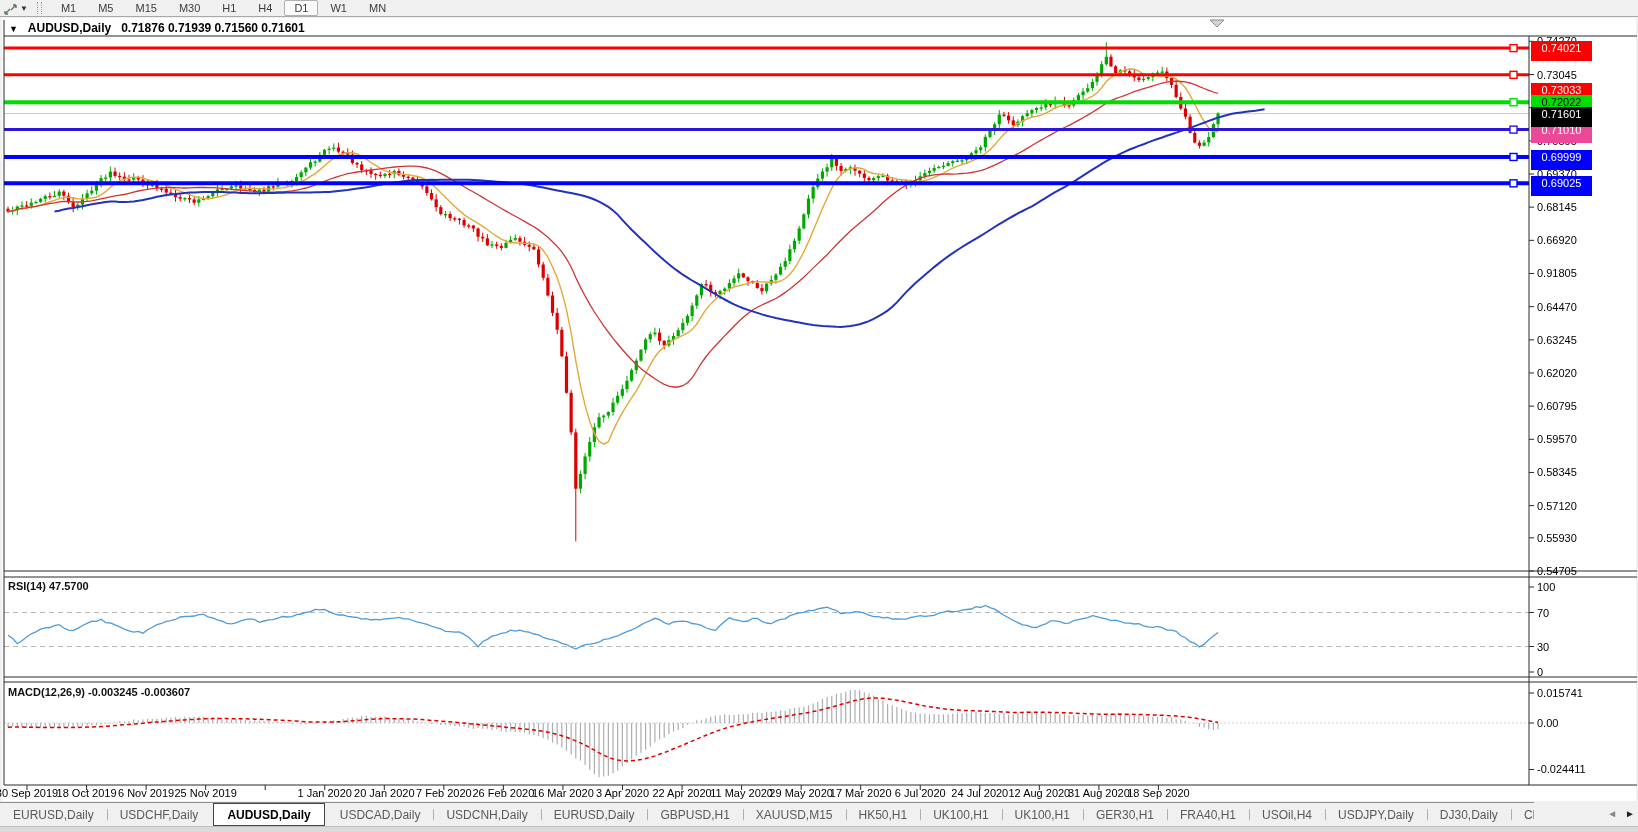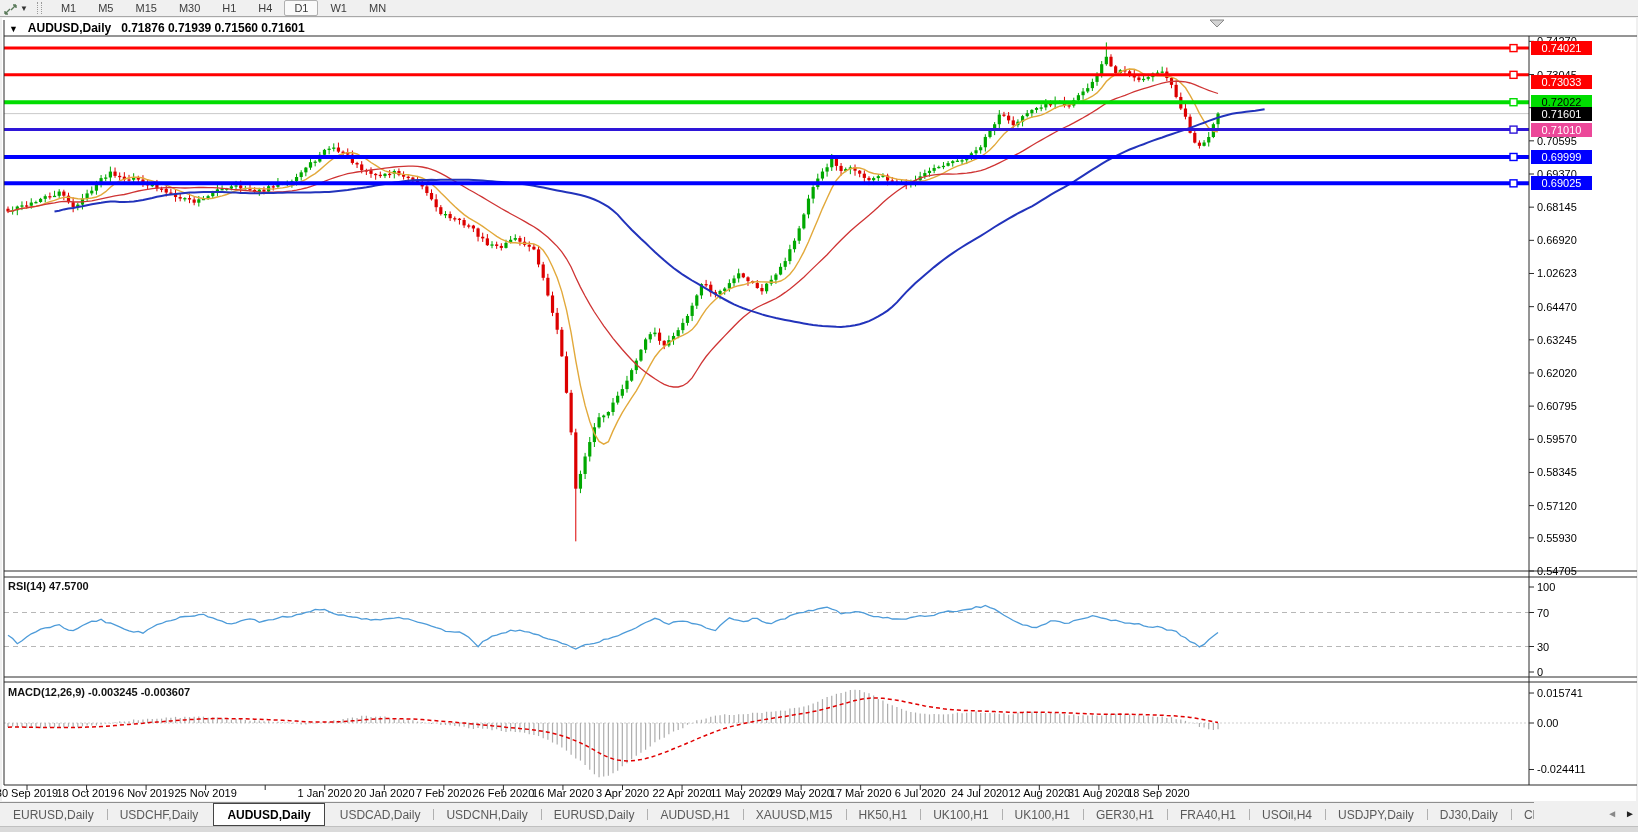--- a/index.html
+++ b/index.html
@@ -10,21 +10,21 @@
            border-bottom:1px solid #a8a8a8;display:flex;align-items:center;box-sizing:border-box;}
   .tool-icon{width:15px;height:13px;margin-left:3px;display:inline-block;}
   .caret{font-size:8px;color:#333;margin:0 4px 0 2px;}
   .grip{height:12px;width:3px;border-left:1px dotted #9a9a9a;border-right:1px dotted #9a9a9a;margin:0 8px 0 5px;}
   .tf-btn{font-size:11px;color:#3c3c3c;padding:1px 9px;margin:0 1px;border:1px solid transparent;border-radius:2px;text-align:center;}
   .tf-btn.selected{background:#fafafa;border:1px solid #b0b0b0;}
   
   .ohlc{position:absolute;left:9px;top:21px;font-size:12px;font-weight:700;color:#000;white-space:nowrap;}
   .ohlc .tri{font-size:9px;margin-right:7px;}
   .panel-label{position:absolute;left:8px;font-size:11px;font-weight:700;color:#111;white-space:nowrap;}
-  .price-badge{position:absolute;left:1531px;width:61px;height:14px;font-size:11px;line-height:14px;
+  .price-badge{position:absolute;left:1531px;width:61px;height:20px;font-size:11px;line-height:14px;
                text-align:center;white-space:nowrap;}
   .tick-label{position:absolute;left:1537px;font-size:11px;color:#000;line-height:12px;white-space:nowrap;}
   .date-label{position:absolute;top:787px;font-size:11px;color:#000;transform:translateX(-50%);white-space:nowrap;}
   
   .tabbar{position:absolute;left:0;top:802px;width:1534px;height:24px;background:#f0f0f0;
           border-top:1px solid #8e8e8e;display:flex;align-items:stretch;overflow:hidden;
           box-sizing:border-box;padding-right:54px;}
   .tab{display:flex;align-items:center;padding:0 13px;font-size:12px;color:#5a5a5a;
        position:relative;white-space:nowrap;}
   .tab::before{content:"";position:absolute;left:0;top:6px;bottom:6px;width:1px;background:#b0b0b0;}
@@ -952,21 +952,21 @@
   <div class="panel-label" style="top:686px;">MACD(12,26,9) -0.003245 -0.003607</div>
 
   <div id="y-ticks">
       <div class="tick-label" style="top: 35.3573px;">0.74270</div>
       <div class="tick-label" style="top: 68.5192px;">0.73045</div>
       <div class="tick-label" style="top: 101.681px;">0.71820</div>
       <div class="tick-label" style="top: 134.843px;">0.70595</div>
       <div class="tick-label" style="top: 168.005px;">0.69370</div>
       <div class="tick-label" style="top: 201.167px;">0.68145</div>
       <div class="tick-label" style="top: 234.329px;">0.66920</div>
-      <div class="tick-label" style="top: 267.491px;">1.02623</div>
+      <div class="tick-label" style="top: 267.491px;">0.91805</div>
       <div class="tick-label" style="top: 300.652px;">0.64470</div>
       <div class="tick-label" style="top: 333.814px;">0.63245</div>
       <div class="tick-label" style="top: 366.976px;">0.62020</div>
       <div class="tick-label" style="top: 400.138px;">0.60795</div>
       <div class="tick-label" style="top: 433.3px;">0.59570</div>
       <div class="tick-label" style="top: 466.462px;">0.58345</div>
       <div class="tick-label" style="top: 499.624px;">0.57120</div>
       <div class="tick-label" style="top: 531.838px;">0.55930</div>
       <div class="tick-label" style="top: 565px;">0.54705</div>
     </div>
@@ -974,21 +974,21 @@
       <div class="tick-label" style="top: 581px;">100</div>
       <div class="tick-label" style="top: 606.5px;">70</div>
       <div class="tick-label" style="top: 640.5px;">30</div>
       <div class="tick-label" style="top: 666px;">0</div>
       <div class="tick-label" style="top: 687.017px;">0.015741</div>
       <div class="tick-label" style="top: 717px;">0.00</div>
       <div class="tick-label" style="top: 763.497px;">-0.024411</div>
     </div>
   <div id="price-badges">
       <div class="price-badge" style="top: 41.098px; background: rgb(255, 0, 0); color: rgb(255, 255, 255);">0.74021</div>
-      <div class="price-badge" style="top: 75px; background: rgb(255, 0, 0); color: rgb(255, 255, 255);">0.73033</div>
+      <div class="price-badge" style="top: 83px; background: rgb(255, 0, 0); color: rgb(255, 255, 255);">0.73033</div>
       <div class="price-badge" style="top: 95.2128px; background: rgb(0, 221, 0); color: rgb(0, 0, 0);">0.72022</div>
       <div class="price-badge" style="top: 122.609px; background: #ec4899; color: rgb(255, 255, 255);">0.71010</div>
       <div class="price-badge" style="top: 149.977px; background: rgb(0, 0, 255); color: rgb(255, 255, 255);">0.69999</div>
       <div class="price-badge" style="top: 176.344px; background: rgb(0, 0, 255); color: rgb(255, 255, 255);">0.69025</div>
       <div class="price-badge" style="top: 106.61px; background: rgb(0, 0, 0); color: rgb(255, 255, 255);">0.71601</div>
     </div>
   <div id="date-labels">
       <div class="date-label" style="left: 27px;">30 Sep 2019</div>
       <div class="date-label" style="left: 86.55px;">18 Oct 2019</div>
       <div class="date-label" style="left: 146.1px;">6 Nov 2019</div>
@@ -1011,21 +1011,21 @@
       <div class="date-label" style="left: 1158.45px;">18 Sep 2020</div>
     </div>
 
   <div class="tabbar" id="tabbar">
       <div class="tab">EURUSD,Daily</div>
       <div class="tab">USDCHF,Daily</div>
       <div class="tab active">AUDUSD,Daily</div>
       <div class="tab">USDCAD,Daily</div>
       <div class="tab">USDCNH,Daily</div>
       <div class="tab">EURUSD,Daily</div>
-      <div class="tab">AUDUSD,H1</div>
+      <div class="tab">GBPUSD,H1</div>
       <div class="tab">XAUUSD,M15</div>
       <div class="tab">HK50,H1</div>
       <div class="tab">UK100,H1</div>
       <div class="tab">UK100,H1</div>
       <div class="tab">GER30,H1</div>
       <div class="tab">FRA40,H1</div>
       <div class="tab">USOil,H4</div>
       <div class="tab">USDJPY,Daily</div>
       <div class="tab">DJ30,Daily</div>
       <div class="tab">CHINA300,H1</div>

